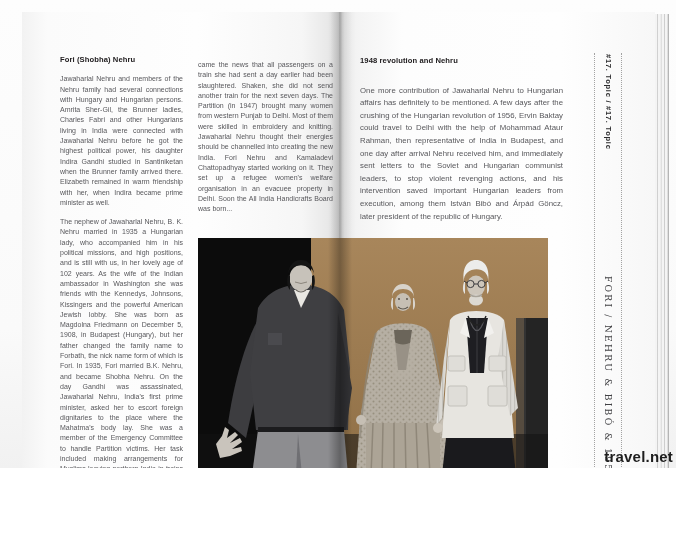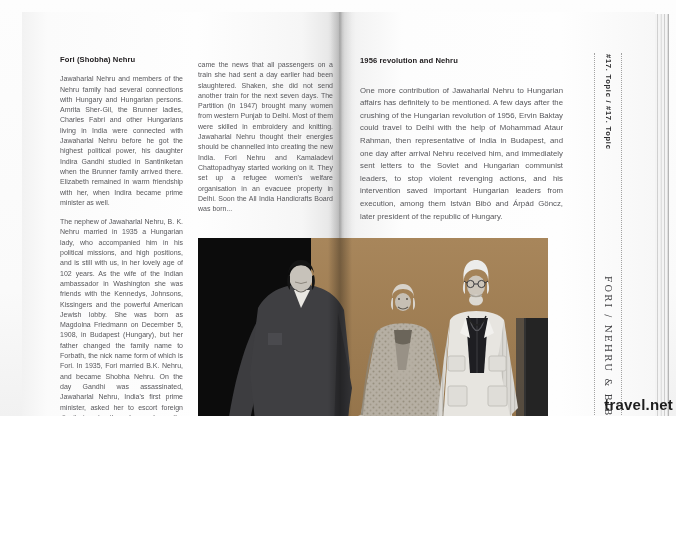--- a/index.html
+++ b/index.html
@@ -1,17 +1,17 @@
 <!DOCTYPE html>
 <html><head>
 <meta charset="utf-8">
 <style>
   html,body{margin:0;padding:0;background:#ffffff;}
   .canvas{
-    position:relative; width:676px; height:416px; overflow:hidden;
+    position:relative; width:676px; height:468px; overflow:hidden;
     background:linear-gradient(180deg,#fdfdfd 0%,#fafafa 70%,#f1f1f1 100%);
     font-family:"Liberation Sans", sans-serif;
   }
   .book{
     position:absolute; left:22px; top:12px; width:646px; height:511px;
   }
   .book-shadow{
     position:absolute; left:4px; top:498px; width:640px; height:16px;
     background:radial-gradient(ellipse at 50% 0%, rgba(0,0,0,0.30) 0%, rgba(0,0,0,0.12) 45%, rgba(0,0,0,0) 75%);
     filter:blur(2px);
@@ -80,21 +80,21 @@
       <p class="heading">Fori (Shobha) Nehru</p>
       <p>Jawaharlal Nehru and members of the Nehru family had several connections with Hungary and Hungarian persons. Amrita Sher-Gil, the Brunner ladies, Charles Fabri and other Hungarians living in India were connected with Jawaharlal Nehru before he got the highest political power, his daughter Indira Gandhi studied in Santiniketan when the Brunner family arrived there. Elizabeth remained in warm friendship with her, when Indira became prime minister as well.</p>
       <p>The nephew of Jawaharlal Nehru, B. K. Nehru married in 1935 a Hungarian lady, who accompanied him in his political missions, and high positions, and is still with us, in her lovely age of 102 years. As the wife of the Indian ambassador in Washington she was friends with the Kennedys, Johnsons, Kissingers and the powerful American Jewish lobby. She was born as Magdolna Friedmann on December 5, 1908, in Budapest (Hungary), but her father changed the family name to Forbath, the nick name form of which is Fori. In 1935, Fori married B.K. Nehru, and became Shobha Nehru. On the day Gandhi was assassinated, Jawaharlal Nehru, India's first prime minister, asked her to escort foreign dignitaries to the place where the Mahatma's body lay. She was a member of the Emergency Committee to handle Partition victims. Her task included making arrangements for Muslims leaving northern India in trains to Pakistan. One day</p>
     </div>
 
     <div class="col col2 body-sm">
       <p>came the news that all passengers on a train she had sent a day earlier had been slaughtered. Shaken, she did not send another train for the next seven days. The Partition (in 1947) brought many women from western Punjab to Delhi. Most of them were skilled in embroidery and knitting. Jawaharlal Nehru thought their energies should be channelled into creating the new India. Fori Nehru and Kamaladevi Chattopadhyay started working on it. They set up a refugee women's welfare organisation in an evacuee property in Delhi. Soon the All India Handicrafts Board was born...</p>
     </div>
 
     <div class="col rp-col body-md">
-      <p class="heading">1956 revolution and Nehru</p>
+      <p class="heading">1948 revolution and Nehru</p>
       <p>One more contribution of Jawaharlal Nehru to Hungarian affairs has definitely to be mentioned. A few days after the crushing of the Hungarian revolution of 1956, Ervin Baktay could travel to Delhi with the help of Mohammad Ataur Rahman, then representative of India in Budapest, and one day after arrival Nehru received him, and immediately sent letters to the Soviet and Hungarian communist leaders, to stop violent revenging actions, and his intervention saved important Hungarian leaders from execution, among them István Bibó and Árpád Göncz, later president of the republic of Hungary.</p>
     </div>
 
     <div class="dotted-rule rule-1"></div>
     <div class="dotted-rule rule-2"></div>
     <div class="v-label v-topic">#17. Topic / #17. Topic</div>
     <div class="v-label v-title">FORI / NEHRU &amp; BIBÓ &amp; 1956</div>
 
     <div class="photo">
       <svg width="350" height="237" viewBox="0 0 350 237" xmlns="http://www.w3.org/2000/svg">

